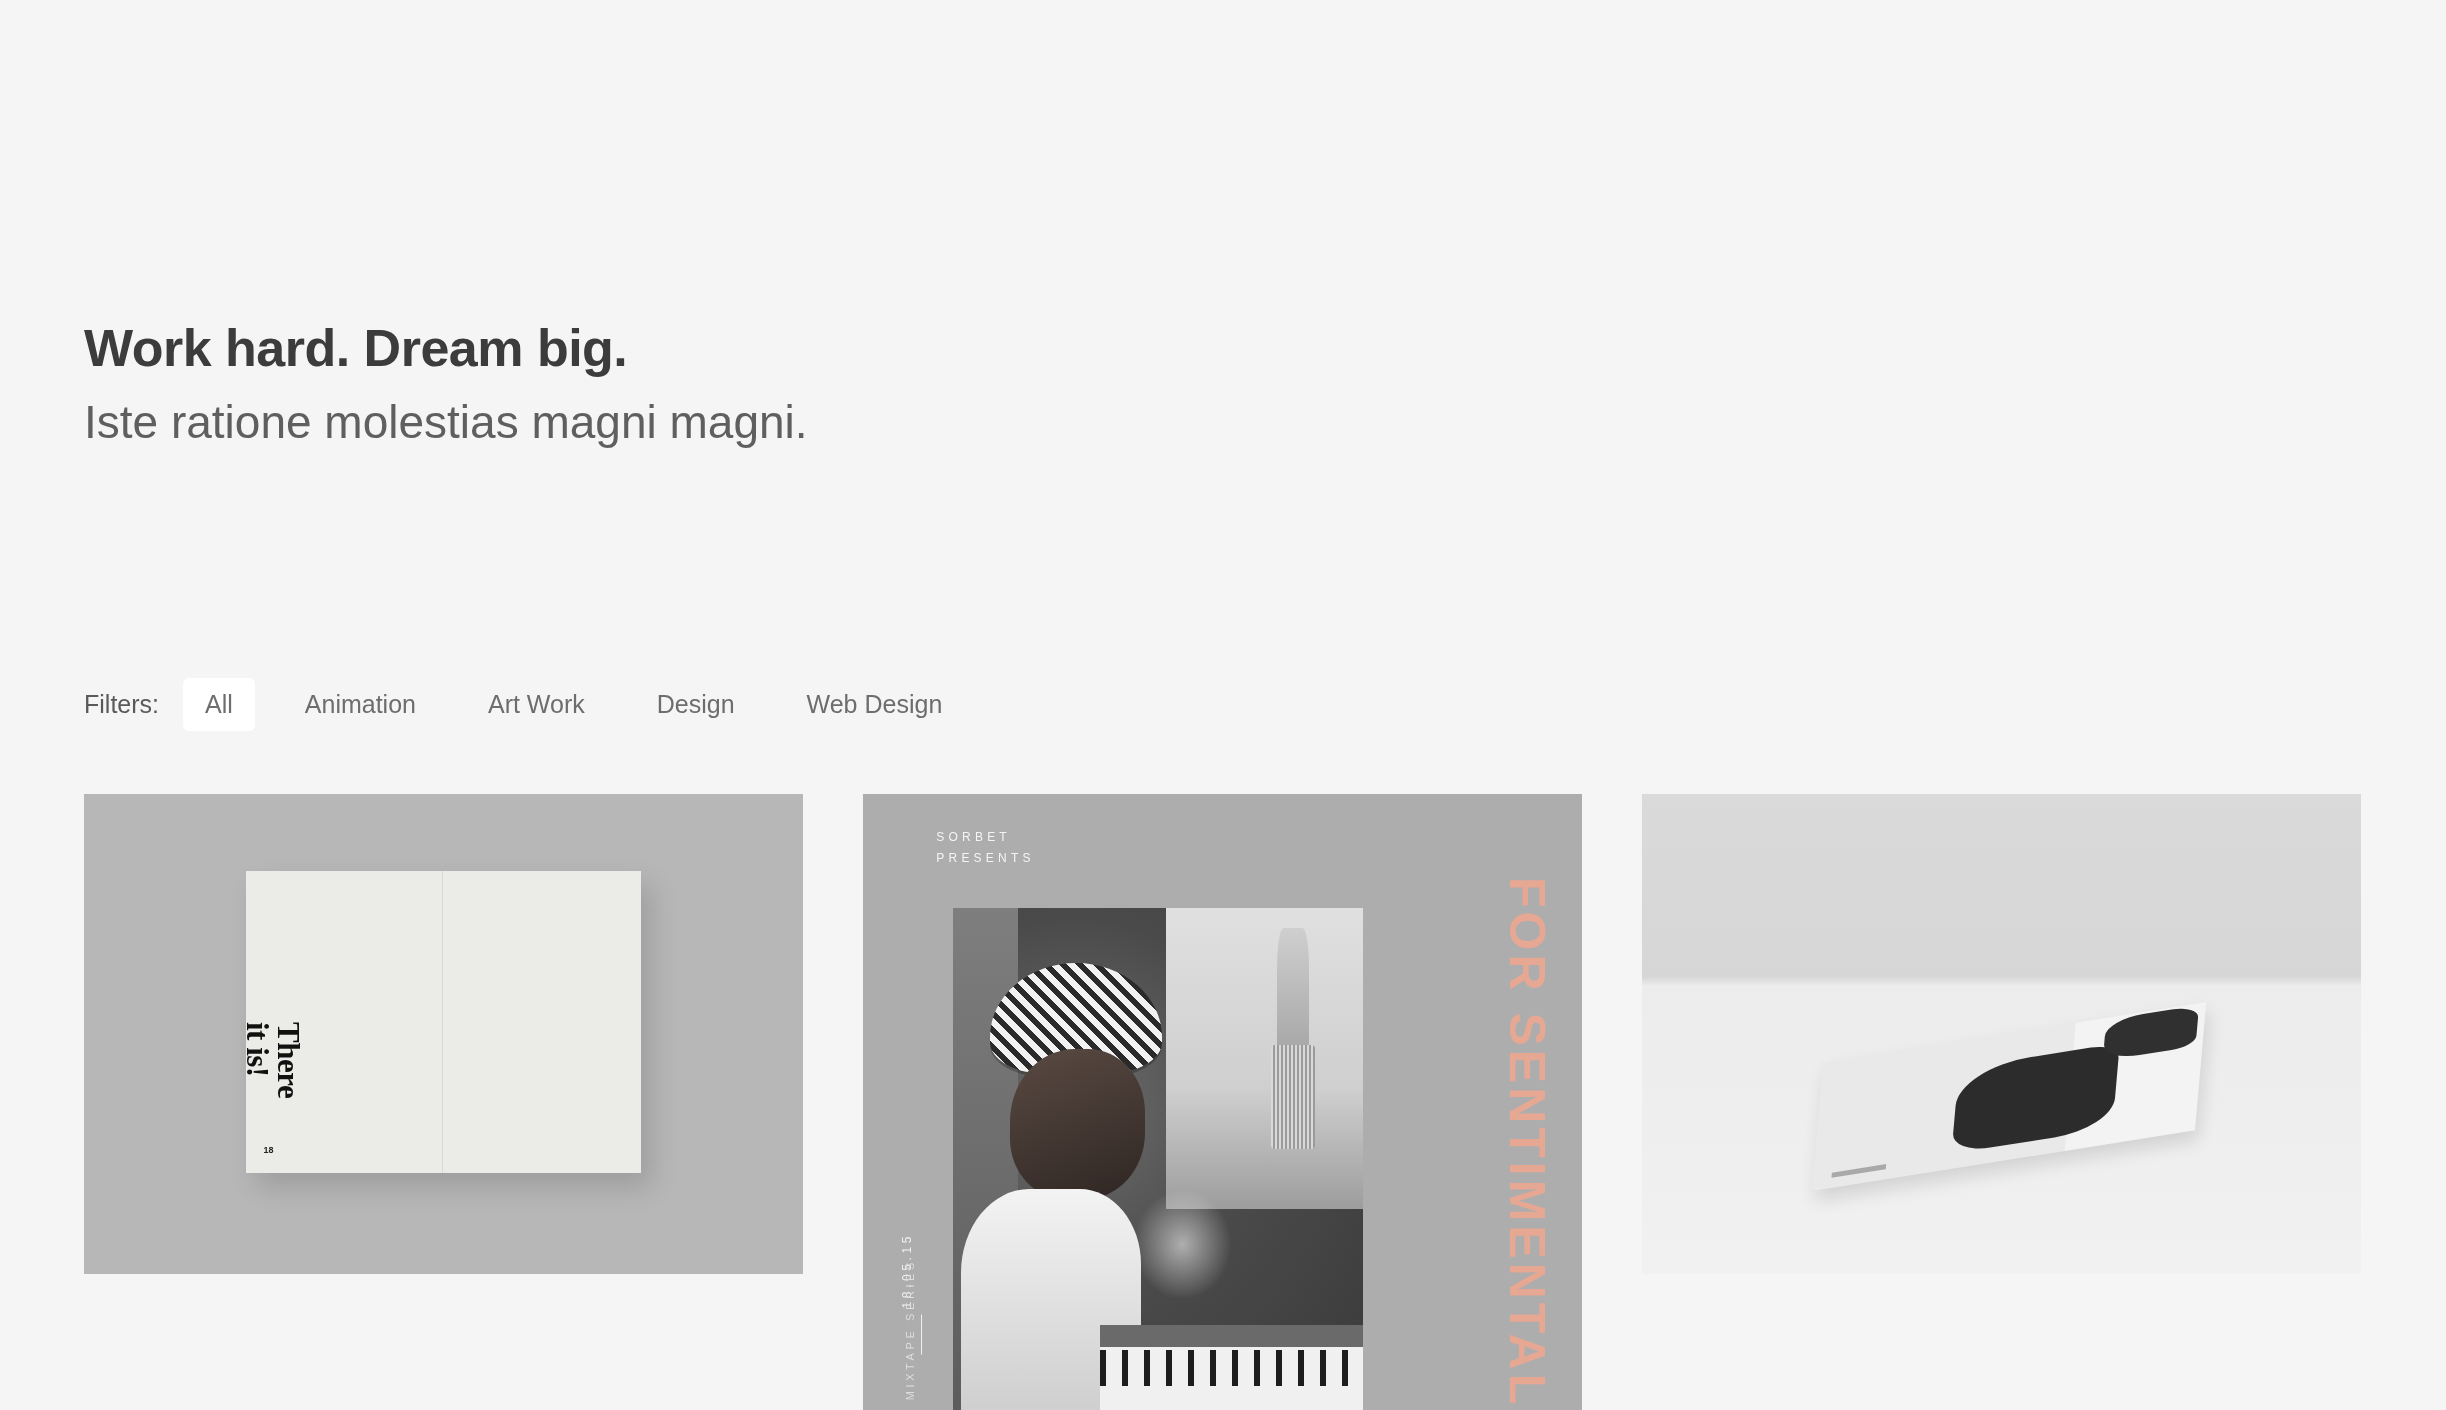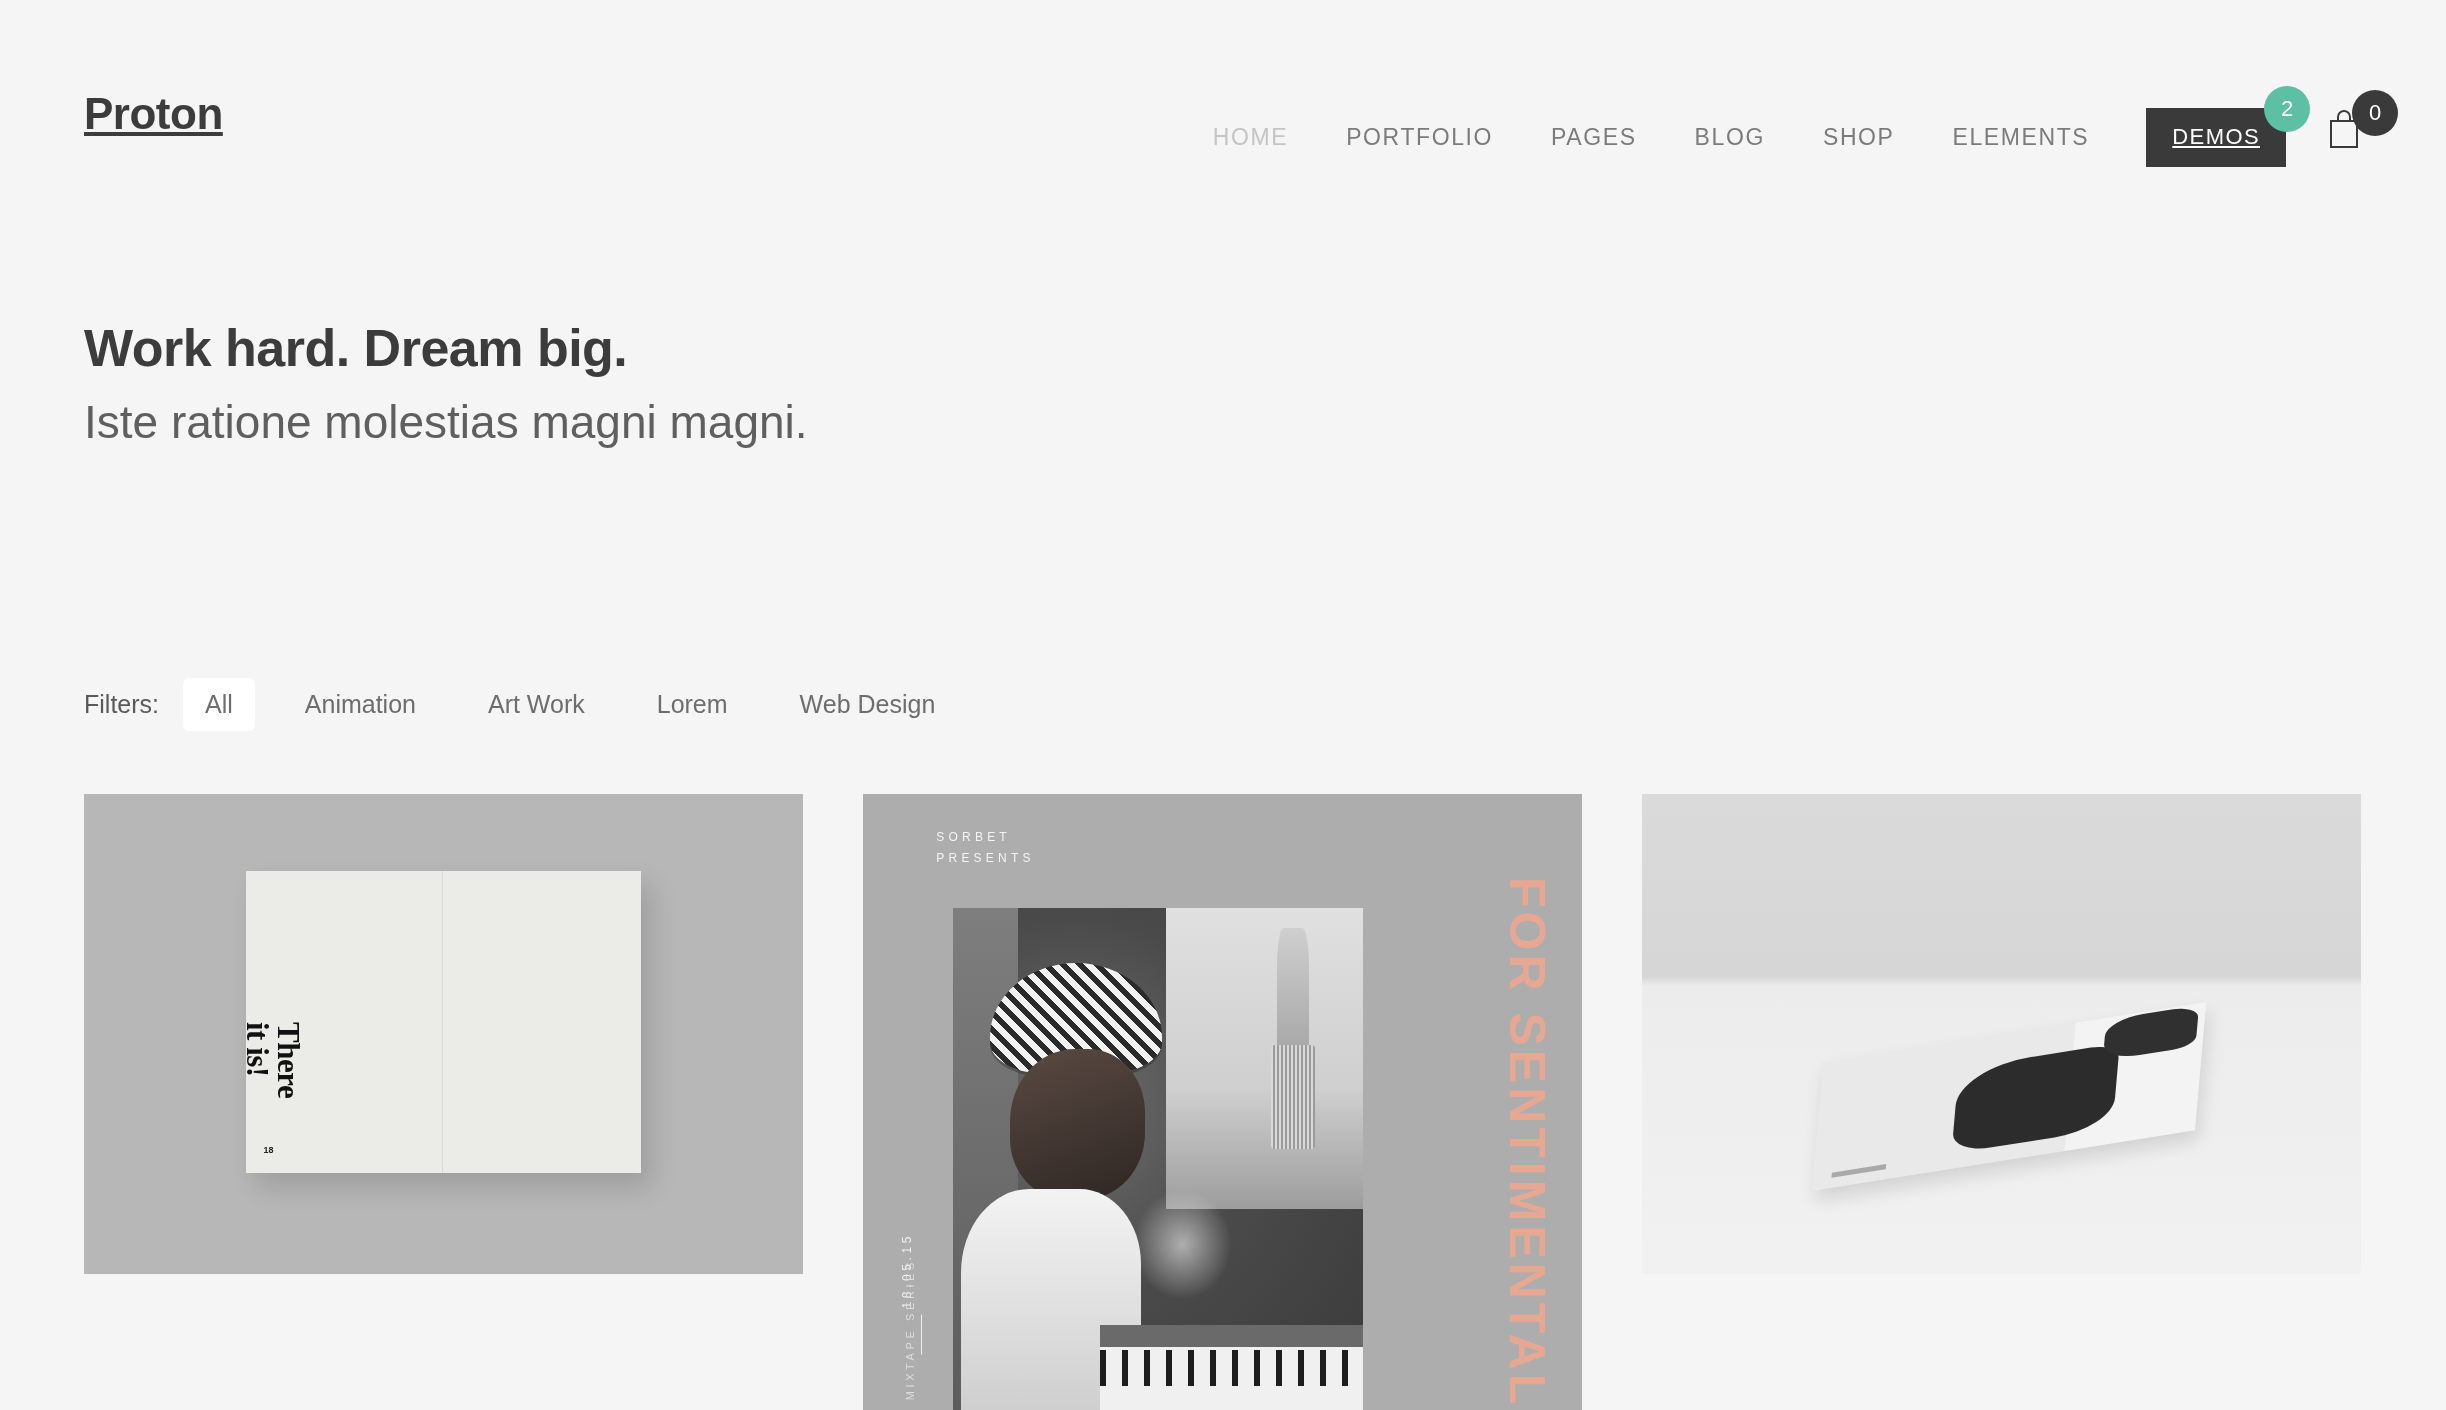--- a/index.html
+++ b/index.html
@@ -233,58 +233,32 @@
   .bk .book .lbl{ position:absolute; left:5%; bottom:8%; width:14%; height:4%;
     background:#a9a9a9; }
 
   [data-interactable="true"] { cursor: pointer; }
 </style>
 </head>
 <body>
 
 <div class="page" data-interactable="false">
 
-  <div class="header" data-interactable="false">
-
-    <a class="logo" href="#" data-interactable="true">Proton</a>
-
-    <nav class="nav" data-interactable="false">
-      <a class="nav-item active" href="#" data-interactable="true">HOME</a>
-      <a class="nav-item" href="#" data-interactable="true">PORTFOLIO</a>
-      <a class="nav-item" href="#" data-interactable="true">PAGES</a>
-      <a class="nav-item" href="#" data-interactable="true">BLOG</a>
-      <a class="nav-item" href="#" data-interactable="true">SHOP</a>
-      <a class="nav-item" href="#" data-interactable="true">ELEMENTS</a>
-
-      <span class="demos-wrap" data-interactable="false">
-        <a class="demos-btn" href="#" data-interactable="true">DEMOS</a>
-        <span class="demos-badge" data-interactable="false">2</span>
-      </span>
-    </nav>
-
-    <div class="cart" data-interactable="true">
-      <svg width="46" height="46" viewBox="0 0 46 46" data-interactable="false">
-        <path d="M7 15 H33 V41 H7 Z" fill="none" stroke="#3a3a3a" stroke-width="2"></path>
-        <path d="M14 15 V11 a6 6 0 0 1 12 0 V15" fill="none" stroke="#3a3a3a" stroke-width="2"></path>
-      </svg>
-      <span class="cart-badge" data-interactable="false">0</span>
-    </div>
-  </div>
 
   <div class="intro" data-interactable="false">
     <h1 data-interactable="false">Work hard. Dream big.</h1>
     <p data-interactable="false">Iste ratione molestias magni magni.</p>
   </div>
 
   <div class="filters" data-interactable="false">
     <span class="filters-label" data-interactable="false">Filters:</span>
     <span class="filter-item active" data-interactable="true">All</span>
     <span class="filter-item" data-interactable="true">Animation</span>
     <span class="filter-item" data-interactable="true">Art Work</span>
-    <span class="filter-item" data-interactable="true">Lorem</span>
+    <span class="filter-item" data-interactable="true">Design</span>
     <span class="filter-item" data-interactable="true">Web Design</span>
   </div>
 
   <div class="grid" data-interactable="false">
 
     <a class="tile h-a" href="#" data-interactable="true">
       <div class="mag" data-interactable="false">
         <div class="spread" data-interactable="false">
           <div class="pg left" data-interactable="false">
             <div class="rot-txt" data-interactable="false">There<br>it is!</div>

